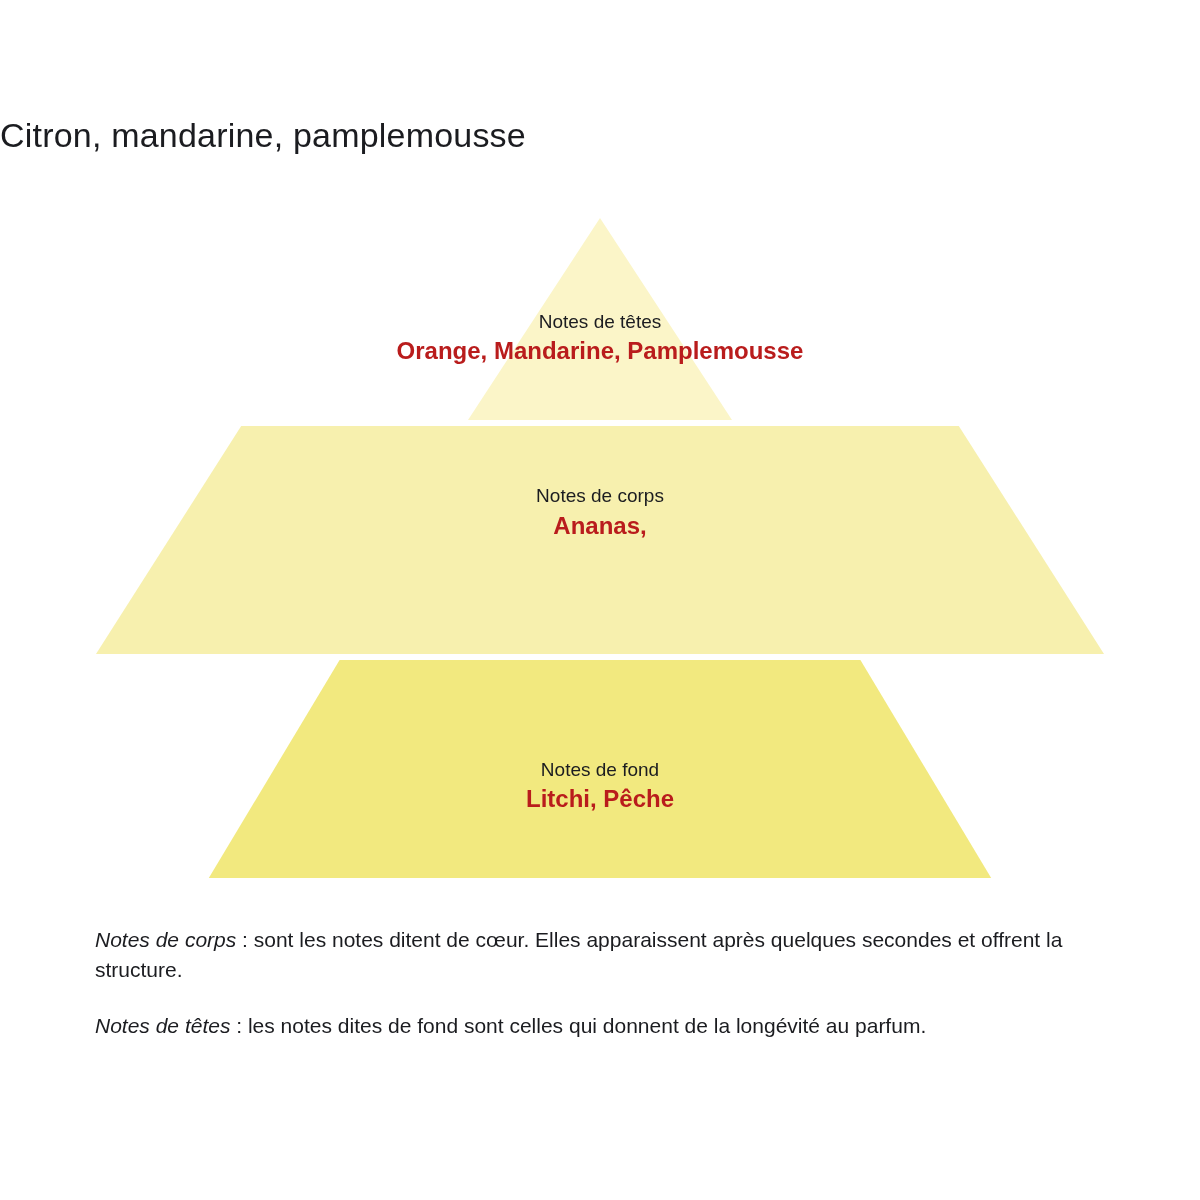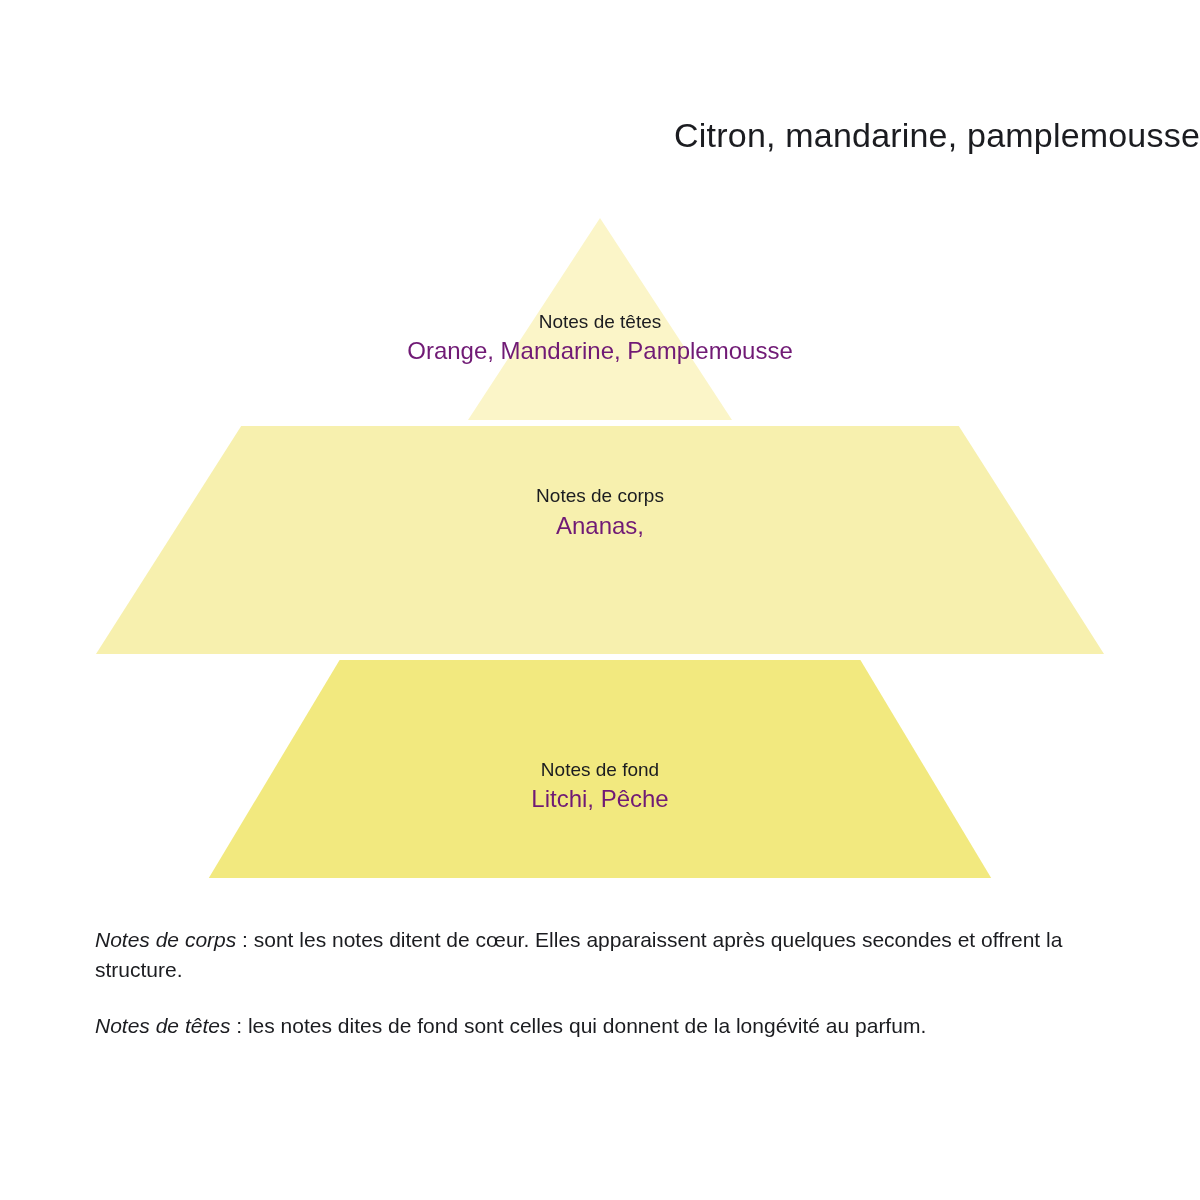--- a/index.html
+++ b/index.html
@@ -17,21 +17,21 @@
   .page {
     position: relative;
     width: 1200px;
     height: 1200px;
   }
   .title {
     position: absolute;
     top: 116px;
     left: 0;
     width: 1200px;
-    text-align: right;
+    text-align: left;
     font-size: 34px;
     font-weight: 400;
     letter-spacing: 0.2px;
     color: #1b1c20;
   }
 
   
   .pyramid {
     position: absolute;
     top: 218px;
@@ -58,22 +58,22 @@
     line-height: 1.28;
   }
   .tier-label {
     font-size: 19px;
     font-weight: 400;
     color: #1b1c20;
     margin-bottom: 2px;
   }
   .tier-value {
     font-size: 24px;
-    font-weight: 400;
-    color: #701a75;
+    font-weight: 700;
+    color: #b91c1c;
   }
   .tier-value.multi {
     font-size: 24px;
     line-height: 1.36;
   }
 
   
   #tier-top { top: 0; height: 202px; }
   #tier-top .shape {
     height: 0;

